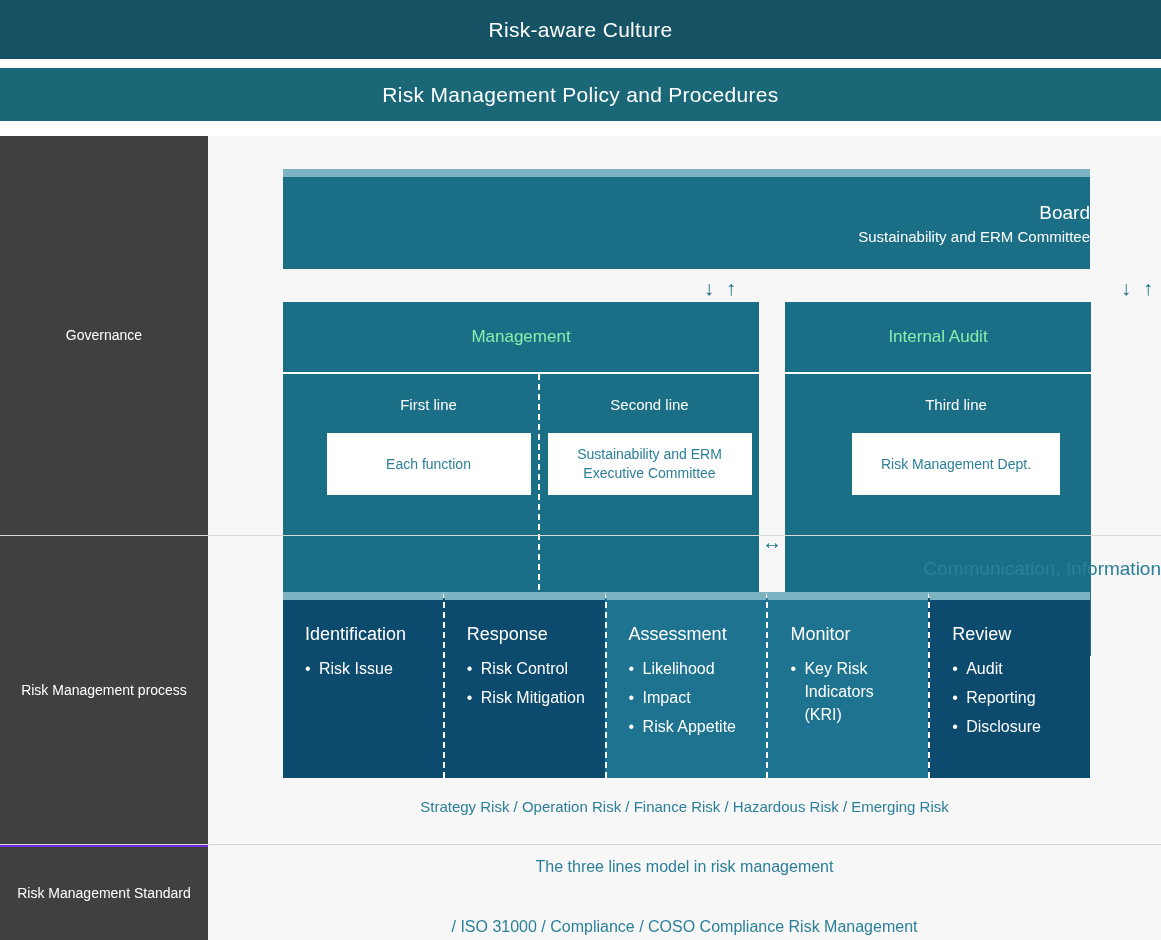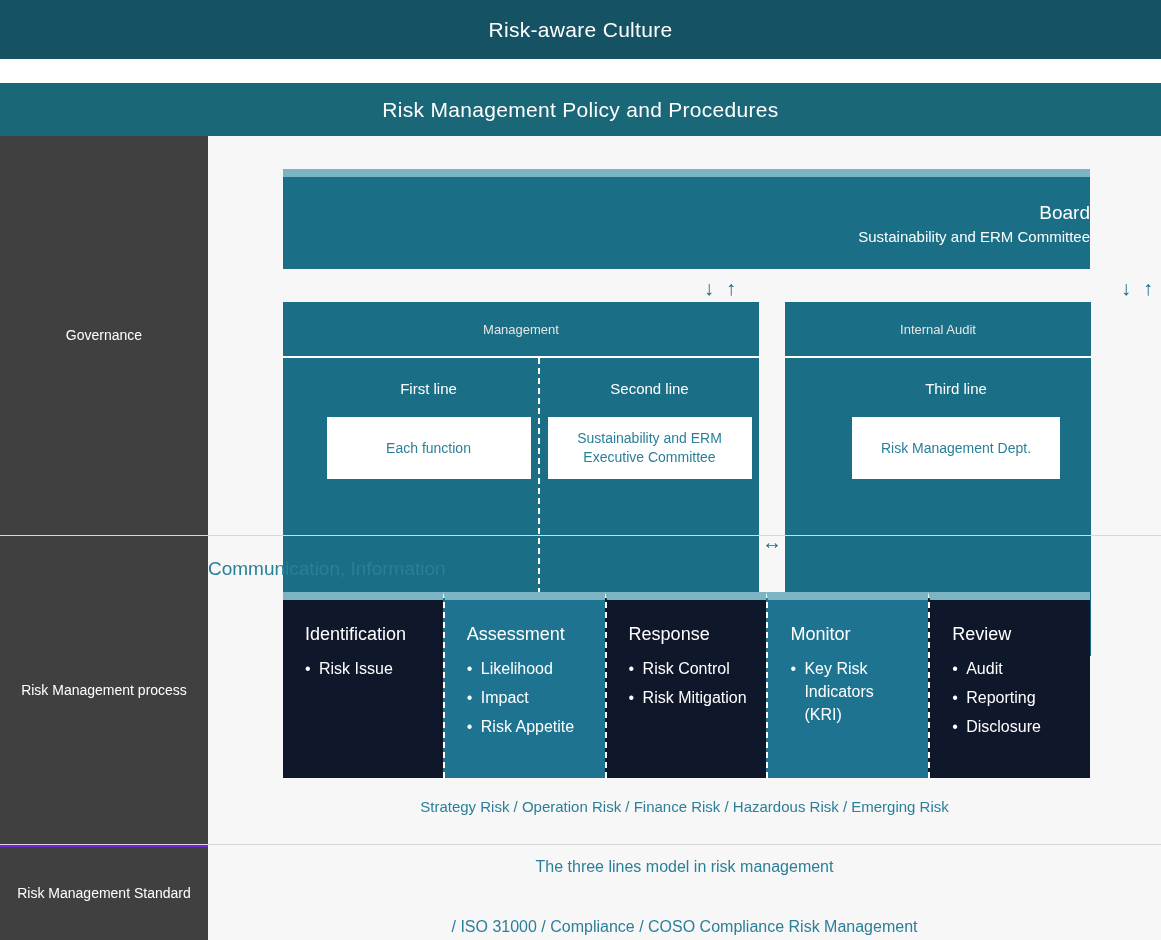--- a/index.html
+++ b/index.html
@@ -11,21 +11,21 @@
   }
   .canvas{position:relative;width:1161px;height:940px;}
 
   
   .band{
     position:absolute;left:0;width:1161px;
     display:flex;align-items:center;justify-content:center;
     color:#ffffff;letter-spacing:.3px;
   }
   .band-culture{top:0;height:59px;background:#155264;font-size:21px;}
-  .band-policy{top:68px;height:53px;background:#1a6778;font-size:21px;margin-top:15px;}
+  .band-policy{top:68px;height:53px;background:#1a6778;font-size:21px;}
 
   
   .grid{position:absolute;left:0;top:136px;width:1161px;height:804px;background:#f7f7f7;}
   .row{position:absolute;left:0;width:1161px;display:flex;}
   .row-gov{top:0;height:399px;}
   .row-proc{top:400px;height:308px;}
   .row-std{top:709px;height:95px;}
   .rowline{position:absolute;left:0;width:1161px;height:1px;background:#d8d8d8;}
 
   .sidecell{
@@ -46,52 +46,52 @@
   .board-title{font-size:19px;margin-bottom:4px;}
   .board-sub{font-size:15px;}
 
   .arrowpair{position:absolute;display:flex;gap:12px;color:#1a6e86;font-size:20px;line-height:1;}
   .ap-left{left:496px;top:142px;}
   .ap-right{left:913px;top:142px;}
 
   .mgmt{position:absolute;left:75px;top:166px;width:476px;height:354px;background:#1a6e86;}
   .audit{position:absolute;left:577px;top:166px;width:306px;height:354px;background:#1a6e86;}
   .blkhead{
-    height:56px;display:flex;align-items:center;justify-content:center;
-    color:#e5e5e5;font-size:13px;border-bottom:2px solid #ffffff;box-sizing:border-box;
+    height:72px;display:flex;align-items:center;justify-content:center;
+    color:#86efac;font-size:17px;border-bottom:2px solid #ffffff;box-sizing:border-box;
   }
   .lines{display:flex;height:296px;position:relative;margin-left:36px;}
   .lineco{
     flex:1 1 0;display:flex;flex-direction:column;align-items:center;
     padding-top:22px;box-sizing:border-box;
   }
   .lineco + .lineco{border-left:2px dashed #ffffff;}
   .linelabel{color:#ffffff;font-size:15px;margin-bottom:20px;}
   .whitebox{
     background:#ffffff;color:#2b7f99;font-size:14px;text-align:center;
     display:flex;align-items:center;justify-content:center;line-height:1.35;
     box-sizing:border-box;
   }
   .wb-mgmt{width:204px;height:62px;}
   .wb-audit{width:208px;height:62px;}
 
   .hdbl{position:absolute;left:551px;top:395px;width:26px;text-align:center;color:#1a6e86;font-size:20px;}
 
   
   .commtitle{
-    position:absolute;left:0;top:22px;width:100%;text-align:left;
+    position:absolute;left:0;top:22px;width:100%;text-align:right;
     color:#2b7f99;font-size:19px;
   }
   .procwrap{position:absolute;left:75px;top:56px;width:807px;height:186px;display:flex;}
   .proccol{
     flex:1 1 0;border-top:8px solid #7cb4c4;box-sizing:border-box;
     padding:24px 16px 0 22px;color:#ffffff;position:relative;
   }
   .proccol + .proccol{border-left:2px dashed #ffffff;}
-  .proccol.dark{background:#0f172a;}
+  .proccol.dark{background:#0c4a6e;}
   .proccol.light{background:#1e7490;}
   .procname{font-size:18px;margin-bottom:12px;}
   .procul{margin:0;padding:0;list-style:none;}
   .procul li{font-size:16px;line-height:1.45;margin-bottom:6px;padding-left:14px;position:relative;}
   .procul li:before{content:"\2022";position:absolute;left:0;top:0;}
 
   .risktypes{
     position:absolute;left:0;top:262px;width:100%;text-align:center;
     color:#2b7f99;font-size:15px;
   }
@@ -170,33 +170,33 @@
       <div class="sidecell">Risk Management process</div>
       <div class="content">
         <div class="commtitle">Communication, Information</div>
         <div class="procwrap">
             <div class="proccol dark">
               <div class="procname">Identification</div>
               <ul class="procul">
                 <li>Risk Issue</li>
               </ul>
             </div>
+            <div class="proccol dark">
+              <div class="procname">Response</div>
+              <ul class="procul">
+                <li>Risk Control</li>
+                <li>Risk Mitigation</li>
+              </ul>
+            </div>
             <div class="proccol light">
               <div class="procname">Assessment</div>
               <ul class="procul">
                 <li>Likelihood</li>
                 <li>Impact</li>
                 <li>Risk Appetite</li>
-              </ul>
-            </div>
-            <div class="proccol dark">
-              <div class="procname">Response</div>
-              <ul class="procul">
-                <li>Risk Control</li>
-                <li>Risk Mitigation</li>
               </ul>
             </div>
             <div class="proccol light">
               <div class="procname">Monitor</div>
               <ul class="procul">
                 <li>Key Risk Indicators (KRI)</li>
               </ul>
             </div>
             <div class="proccol dark">
               <div class="procname">Review</div>

